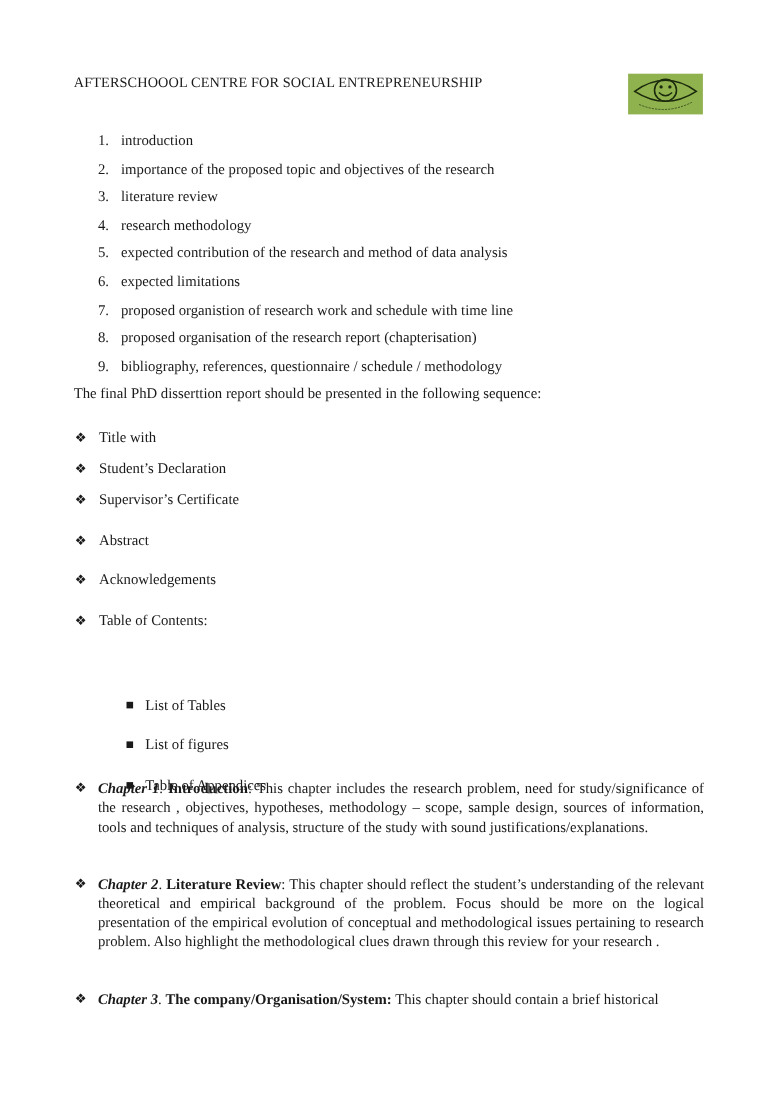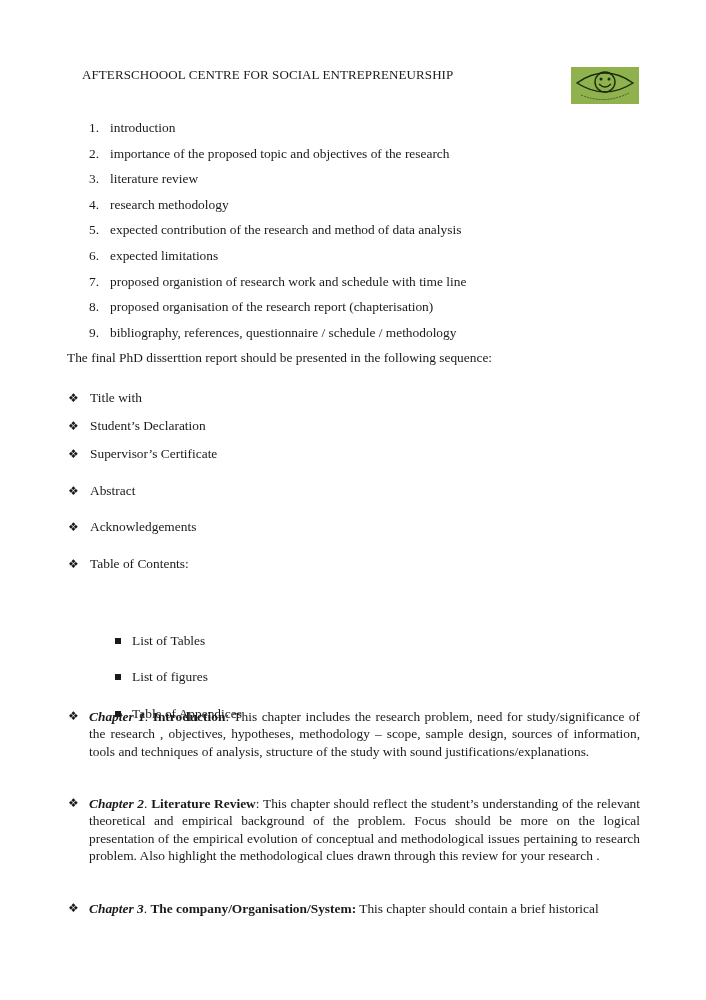--- a/index.html
+++ b/index.html
@@ -2,21 +2,21 @@
 <html><head>
 <meta charset="utf-8">
 <style>
   html, body { margin: 0; padding: 0; background: #ffffff; }
   body {
     width: 706px; height: 1000px; position: relative; overflow: hidden;
     font-family: "Liberation Serif", "DejaVu Serif", serif;
     color: #1a1a1a; font-size: 13.4px;
   }
   .abs { position: absolute; white-space: nowrap; }
-  .header-title { left: 67px; top: 67px; font-size: 13px; letter-spacing: 0.1px; margin-left: 15px; }
+  .header-title { left: 67px; top: 67px; font-size: 13px; letter-spacing: 0.1px; }
   .logo { position: absolute; left: 571px; top: 67px; width: 68px; height: 37px; background: #8fb14e; }
   .logo svg { display: block; }
   .num-item { left: 89px; }
   .num-item .n { display: inline-block; width: 21px; }
   .intro-line { left: 67px; top: 350px; }
   .diamond { display: inline-block; width: 22px; font-size: 12px; }
   .bullet-item { left: 68px; }
   .sub-item { left: 115px; margin-top: 40px; }
   .square { display: inline-block; width: 6px; height: 6px; background: #1a1a1a; margin-right: 11px; vertical-align: middle; position: relative; top: -1px; }
   .chapter { position: absolute; left: 68px; width: 572px; line-height: 17.4px; }

